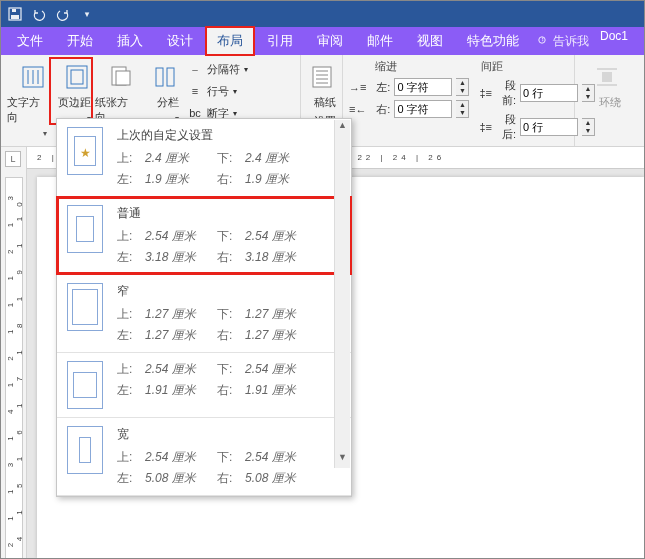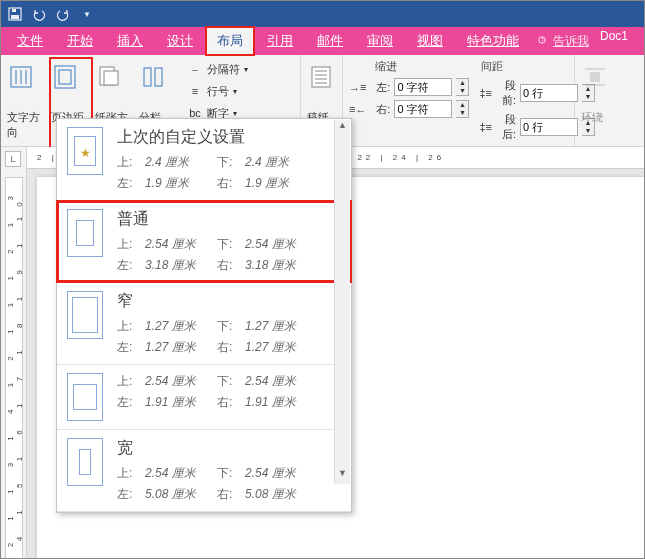--- a/index.html
+++ b/index.html
@@ -5,35 +5,35 @@
 * { margin: 0; padding: 0; box-sizing: border-box; font-family: "Microsoft YaHei", "微软雅黑", sans-serif; }
 body { background: #fff; font-size: 12px; color: #333; width: 645px; height: 559px; overflow: hidden; border: 1px solid #888; }
 
 
 .titlebar { background: #2a579a; height: 26px; display: flex; align-items: center; color: #fff; padding: 0 6px; }
 .titlebar .qat { display: flex; gap: 8px; align-items: center; }
 .titlebar .qat span { width: 16px; height: 16px; display: inline-flex; align-items: center; justify-content: center; opacity: 0.9; }
 .titlebar .docname { margin-left: auto; padding-right: 10px; font-size: 12px; margin-top: 44px; }
 
 
-.tabs { background: #ec4899; height: 28px; display: flex; align-items: center; padding-left: 4px; color: #fff; text-decoration: underline; }
+.tabs { background: #8b5cf6; height: 28px; display: flex; align-items: center; padding-left: 4px; color: #fff; }
 .tab { padding: 6px 12px; font-size: 13px; cursor: pointer; }
 .tab.active { background: #f3f3f3; color: #2a579a; }
 .tab.highlighted { outline: 2px solid #e8211a; outline-offset: -2px; }
 .tellme { margin-left: 6px; display: flex; align-items: center; gap: 4px; opacity: 0.85; }
 .tellme svg { width: 12px; height: 12px; }
 
 
 .ribbon { background: #f3f3f3; border-bottom: 1px solid #d4d4d4; height: 92px; display: flex; }
 .group { border-right: 1px solid #d9d9d9; padding: 4px 6px 2px; display: flex; flex-direction: column; }
 .group-body { flex: 1; display: flex; align-items: flex-start; gap: 4px; }
 .group-label { text-align: center; font-size: 11px; color: #666; margin-top: auto; padding-bottom: 2px; position: relative; }
 .group-label .launcher { position: absolute; right: 0; bottom: 2px; width: 10px; height: 10px; }
 
-.bigbtn { width: 40px; display: flex; flex-direction: column; align-items: flex-start; gap: 19px; font-size: 11px; cursor: pointer; padding-top: 4px; }
+.bigbtn { width: 40px; display: flex; flex-direction: column; align-items: flex-end; gap: 4px; font-size: 11px; cursor: pointer; padding-top: 4px; }
 .bigbtn .icn { width: 28px; height: 28px; display: flex; align-items: center; justify-content: center; }
 .bigbtn .dd { font-size: 8px; color: #555; }
 .bigbtn.highlighted { outline: 2px solid #e8211a; outline-offset: 0; }
 
 .smallbtns { display: flex; flex-direction: column; gap: 2px; font-size: 11px; }
 .smallbtn { display: flex; align-items: center; gap: 4px; padding: 2px 4px; cursor: pointer; white-space: nowrap; }
 .smallbtn .icn { width: 16px; height: 16px; display: inline-flex; align-items: center; justify-content: center; }
 
 .spinrow { display: flex; align-items: center; gap: 4px; font-size: 11px; margin-bottom: 4px; }
 .spinrow .lbl { width: 20px; text-align: right; }
@@ -47,21 +47,21 @@
 .dd-item.highlighted { outline: 3px solid #e8211a; outline-offset: -2px; }
 .dd-icon { width: 36px; height: 48px; border: 1px solid #88a8d8; background: #fff; position: relative; flex-shrink: 0; }
 .dd-icon::before { content: ""; position: absolute; border: 1px solid #88a8d8; }
 .dd-icon.m-custom::before { left: 6px; right: 6px; top: 8px; bottom: 8px; }
 .dd-icon.m-normal::before { left: 8px; right: 8px; top: 10px; bottom: 10px; }
 .dd-icon.m-narrow::before { left: 4px; right: 4px; top: 5px; bottom: 5px; }
 .dd-icon.m-moderate::before { left: 5px; right: 5px; top: 10px; bottom: 10px; }
 .dd-icon.m-wide::before { left: 11px; right: 11px; top: 10px; bottom: 10px; }
 .dd-icon .star { position: absolute; left: 12px; top: 18px; color: #d0a030; font-size: 12px; }
 .dd-info { flex: 1; display: flex; flex-direction: column; gap: 4px; font-size: 12px; color: #666; }
-.dd-title { color: #444; font-weight: normal; font-size: 16px; margin-bottom: 2px; }
+.dd-title { color: #444; font-weight: normal; font-size: 12px; margin-bottom: 2px; }
 .dd-row { display: flex; }
 .dd-row span { display: inline-block; }
 .dd-row .k { width: 28px; }
 .dd-row .v { width: 72px; font-style: italic; }
 .dd-sep { border-top: 1px solid #e2e2e2; }
 .dd-footer { padding: 8px 14px; font-size: 12px; cursor: pointer; }
 .dd-scroll { position: absolute; right: 1px; top: 1px; width: 16px; bottom: 28px; background: #f0f0f0; border-left: 1px solid #dcdcdc; }
 .dd-scroll .up, .dd-scroll .down { height: 16px; text-align: center; font-size: 9px; color: #666; }
 .dd-scroll .down { position: absolute; bottom: 0; width: 100%; }
 
@@ -105,22 +105,22 @@
   <div class="docname">Doc1</div>
 </div>
 
 <div class="tabs">
   <div class="tab">文件</div>
   <div class="tab">开始</div>
   <div class="tab">插入</div>
   <div class="tab">设计</div>
   <div class="tab active highlighted">布局</div>
   <div class="tab">引用</div>
+  <div class="tab">审阅</div>
   <div class="tab">邮件</div>
-  <div class="tab">审阅</div>
   <div class="tab">视图</div>
   <div class="tab">特色功能</div>
   <div class="tellme">
     <svg viewBox="0 0 12 12">
         <circle cx="5" cy="5" r="3.2" fill="none" stroke="#fff"></circle>
         <rect x="5.2" y="2.5" width="1" height="2" fill="#fff"></rect>
         <rect x="5.2" y="5.2" width="1" height="1" fill="#fff"></rect>
       </svg>
     <span>告诉我</span>
   </div>

